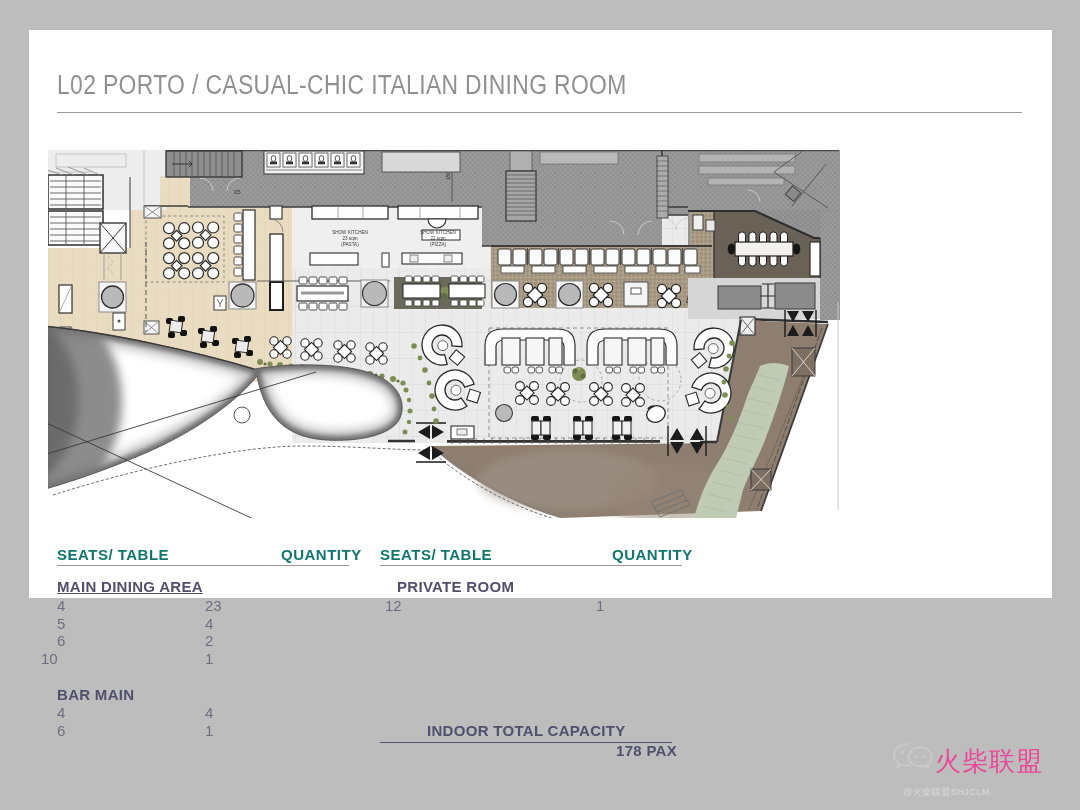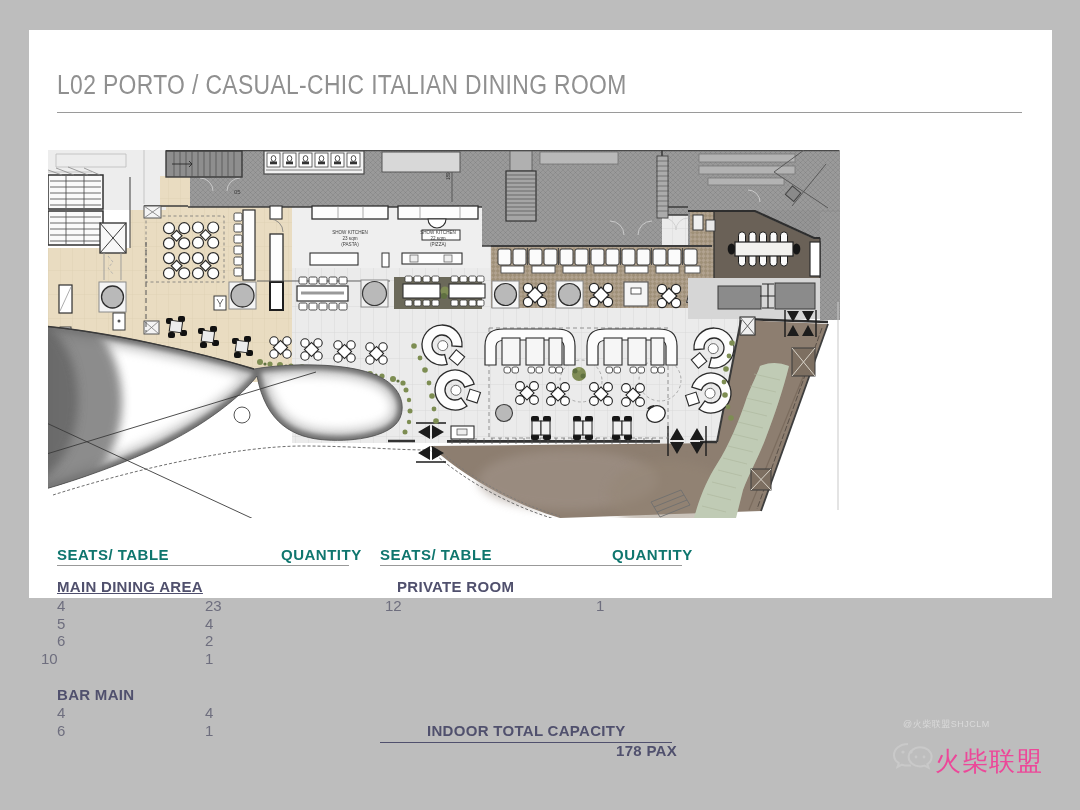--- a/index.html
+++ b/index.html
@@ -737,14 +737,14 @@
     </g>
     <g fill="#c9c9c9">
       <circle cx="12" cy="12" r="1.6"></circle>
         <circle cx="20" cy="12" r="1.6"></circle>
       <circle cx="25" cy="17" r="1.4"></circle>
         <circle cx="33" cy="17" r="1.4"></circle>
     </g>
   </svg>
 
   <div class="wm" style="left:906px;top:714px;font-size:26px;letter-spacing:1px;color:#ec4899;white-space:nowrap;">火柴联盟</div>
-  <div class="wm" style="left:874px;top:688px;font-size:9px;color:#dadada;letter-spacing:0.5px;white-space:nowrap;">@火柴联盟SHJCLM</div>
+  <div class="wm" style="left:874px;top:756px;font-size:9px;color:#dadada;letter-spacing:0.5px;white-space:nowrap;">@火柴联盟SHJCLM</div>
 </div>
 
 </body></html>

